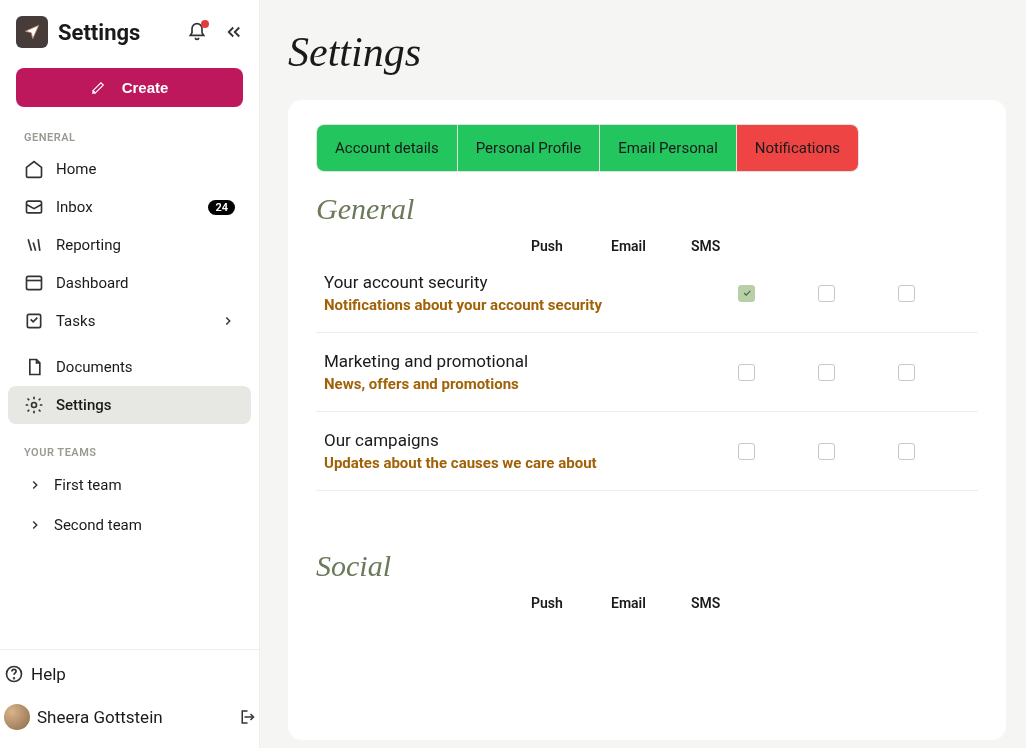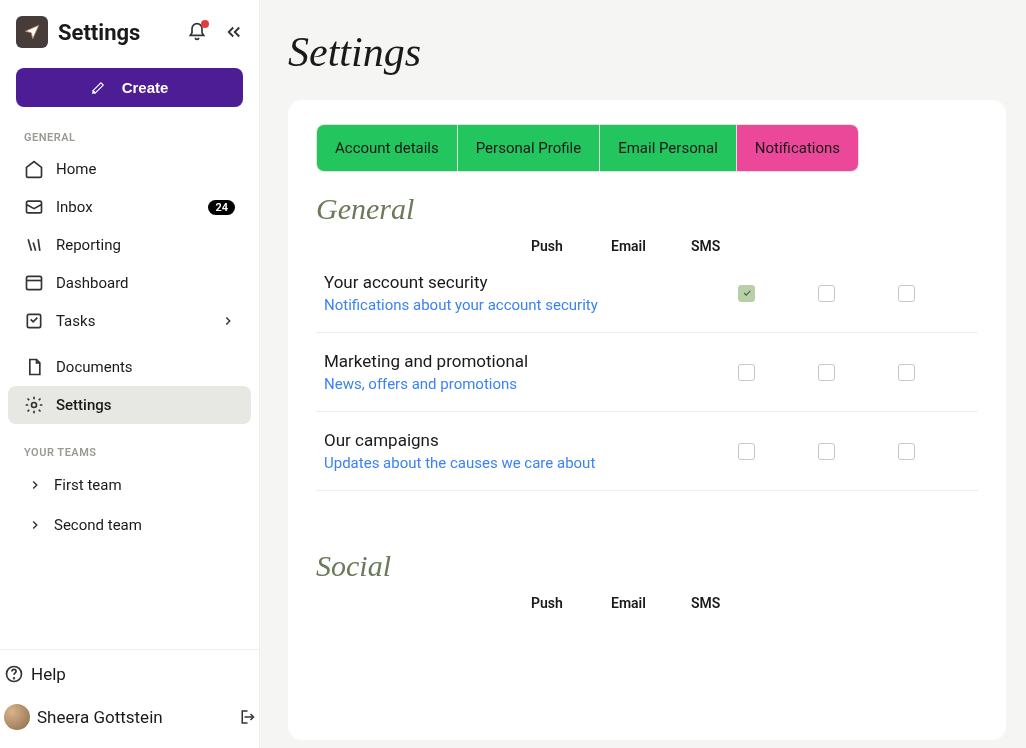--- a/index.html
+++ b/index.html
@@ -4,46 +4,46 @@
 <style>
 * { box-sizing: border-box; margin: 0; padding: 0; }
 body { font-family: -apple-system, BlinkMacSystemFont, "Segoe UI", Roboto, sans-serif; color: #1a1a1a; display: flex; width: 1026px; height: 748px; overflow: hidden; background: #f5f5f4; }
 .sidebar { width: 260px; background: #fff; display: flex; flex-direction: column; border-right: 1px solid #eee; }
 .sidebar-header { display: flex; align-items: center; padding: 16px 16px 12px; gap: 10px; }
 .logo { width: 32px; height: 32px; background: #463d3a; border-radius: 6px; display: flex; align-items: center; justify-content: center; }
 .sidebar-title { font-size: 22px; font-weight: 700; flex: 1; }
 .bell-wrap { position: relative; }
 .bell-dot { position: absolute; top: -2px; right: -2px; width: 8px; height: 8px; background: #e23d3d; border-radius: 50%; }
 .icon-btn { cursor: pointer; display: flex; align-items: center; justify-content: center; }
-.create-btn { margin: 8px 16px 16px; background: #4c1d95; color: #fff; border: none; border-radius: 8px; padding: 11px; font-size: 15px; font-weight: 600; display: flex; align-items: center; justify-content: center; gap: 17px; cursor: pointer; }
+.create-btn { margin: 8px 16px 16px; background: #be185d; color: #fff; border: none; border-radius: 8px; padding: 11px; font-size: 15px; font-weight: 600; display: flex; align-items: center; justify-content: center; gap: 17px; cursor: pointer; }
 .section-label { font-size: 11px; font-weight: 600; color: #9a9a93; letter-spacing: 0.5px; padding: 8px 24px 6px; }
 .nav-item { display: flex; align-items: center; gap: 12px; padding: 9px 16px; margin: 0 8px; border-radius: 8px; cursor: pointer; font-size: 15px; position: relative; }
 .nav-item.active { background: #e7e7e3; font-weight: 500; }
 .nav-item .badge { margin-left: auto; background: #000000; color: #fff; font-size: 11px; font-weight: 600; padding: 1px 7px; border-radius: 10px; }
 .nav-item .chevron { margin-left: auto; }
 .team-item { display: flex; align-items: center; gap: 12px; padding: 11px 16px 11px 28px; cursor: pointer; font-size: 15px; }
 .sidebar-footer { margin-top: auto; border-top: 1px solid #eee; padding: 4px 0 8px; }
 .footer-item { display: flex; align-items: center; gap: 7px; padding: 10px 4px; cursor: pointer; font-size: 17px; }
 .avatar { width: 26px; height: 26px; border-radius: 50%; background: radial-gradient(circle at 30% 30%, #d9b48a, #8a6a4a); }
 .logout-icon { margin-left: auto; }
 .main { flex: 1; padding: 28px 20px 0 0; overflow-y: auto; }
 .page-title { font-family: Georgia, "Times New Roman", serif; font-style: italic; font-size: 42px; font-weight: 400; margin: 0 0 24px 28px; color: #1a1a1a; }
 .card { background: #fff; border-radius: 14px; margin-left: 28px; padding: 24px 28px 40px; min-height: 640px; }
 .tabs { display: flex; border: 1px solid #e2e2dd; border-radius: 8px; width: fit-content; overflow: hidden; margin-bottom: 20px; }
 .tab { padding: 14px 18px; font-size: 15px; cursor: pointer; border-right: 1px solid #e2e2dd; background: #22c55e; }
 .tab:last-child { border-right: none; }
-.tab.active { background: #ec4899; }
+.tab.active { background: #ef4444; }
 .section-title { font-family: Georgia, "Times New Roman", serif; font-style: italic; font-size: 30px; color: #6b7a5a; margin: 10px 0 12px; }
 .col-headers { display: flex; justify-content: center; gap: 0; padding-right: 8px; }
 .col-headers span { width: 80px; text-align: left; font-size: 14px; font-weight: 600; padding-left: 8px; }
 .row { display: flex; align-items: center; padding: 18px 8px; border-bottom: 1px solid #eee; }
 .row:last-child { border-bottom: none; }
 .row-text { flex: 1; }
 .row-title { font-size: 17px; font-weight: 400; margin-bottom: 4px; }
-.row-desc { font-size: 15px; color: #3b82f6; }
+.row-desc { font-size: 15px; color: #a16207; font-weight: bold; }
 .checks { display: flex; gap: 0; }
 .checkbox { width: 80px; display: flex; justify-content: flex-start; padding-left: 8px; }
 .cb { width: 17px; height: 17px; border: 1.5px solid #c8c8c0; border-radius: 3px; cursor: pointer; display: flex; align-items: center; justify-content: center; }
 .cb.checked { background: #b8d0a8; border-color: #b8d0a8; }
 svg { display: block; }
 </style>
 </head>
 <body>
 
 <aside class="sidebar">

